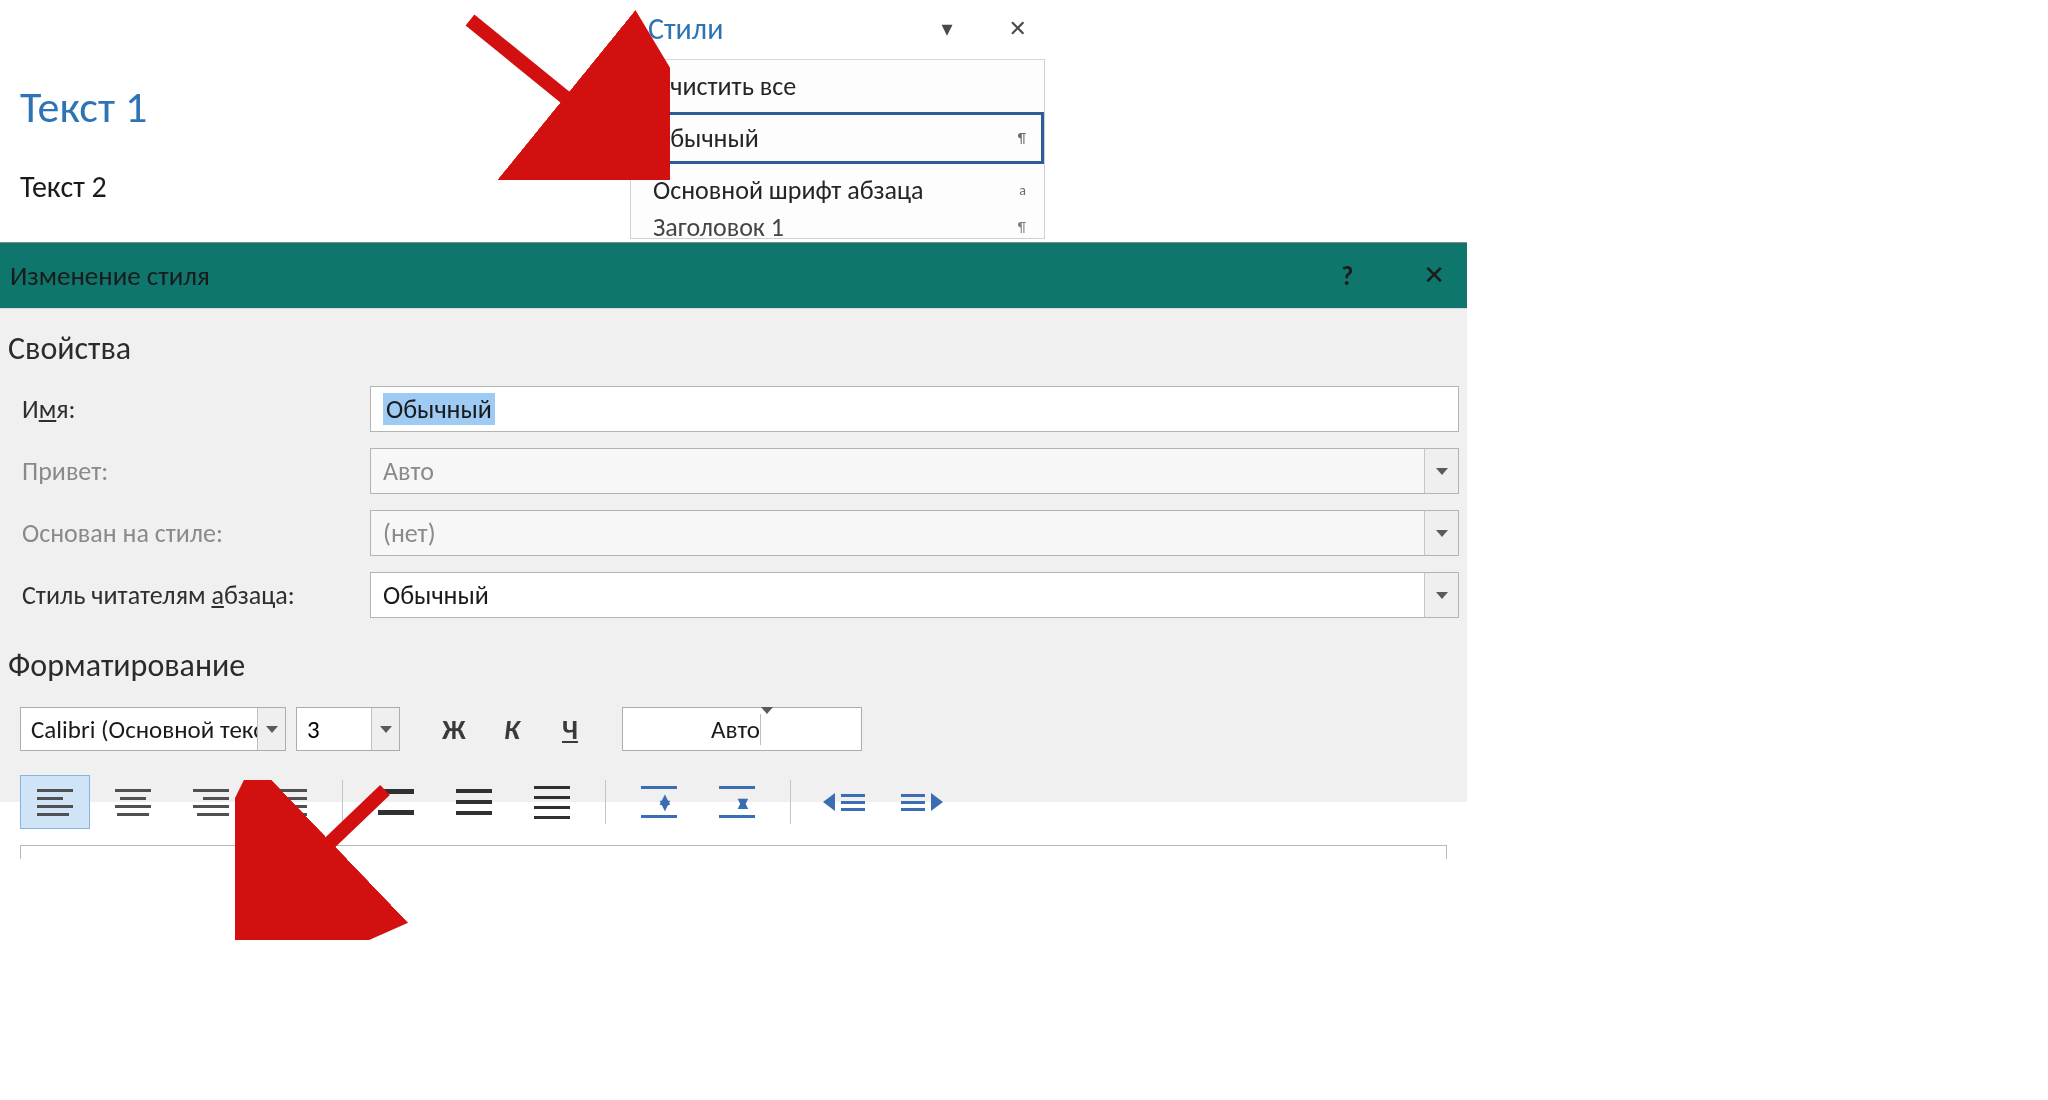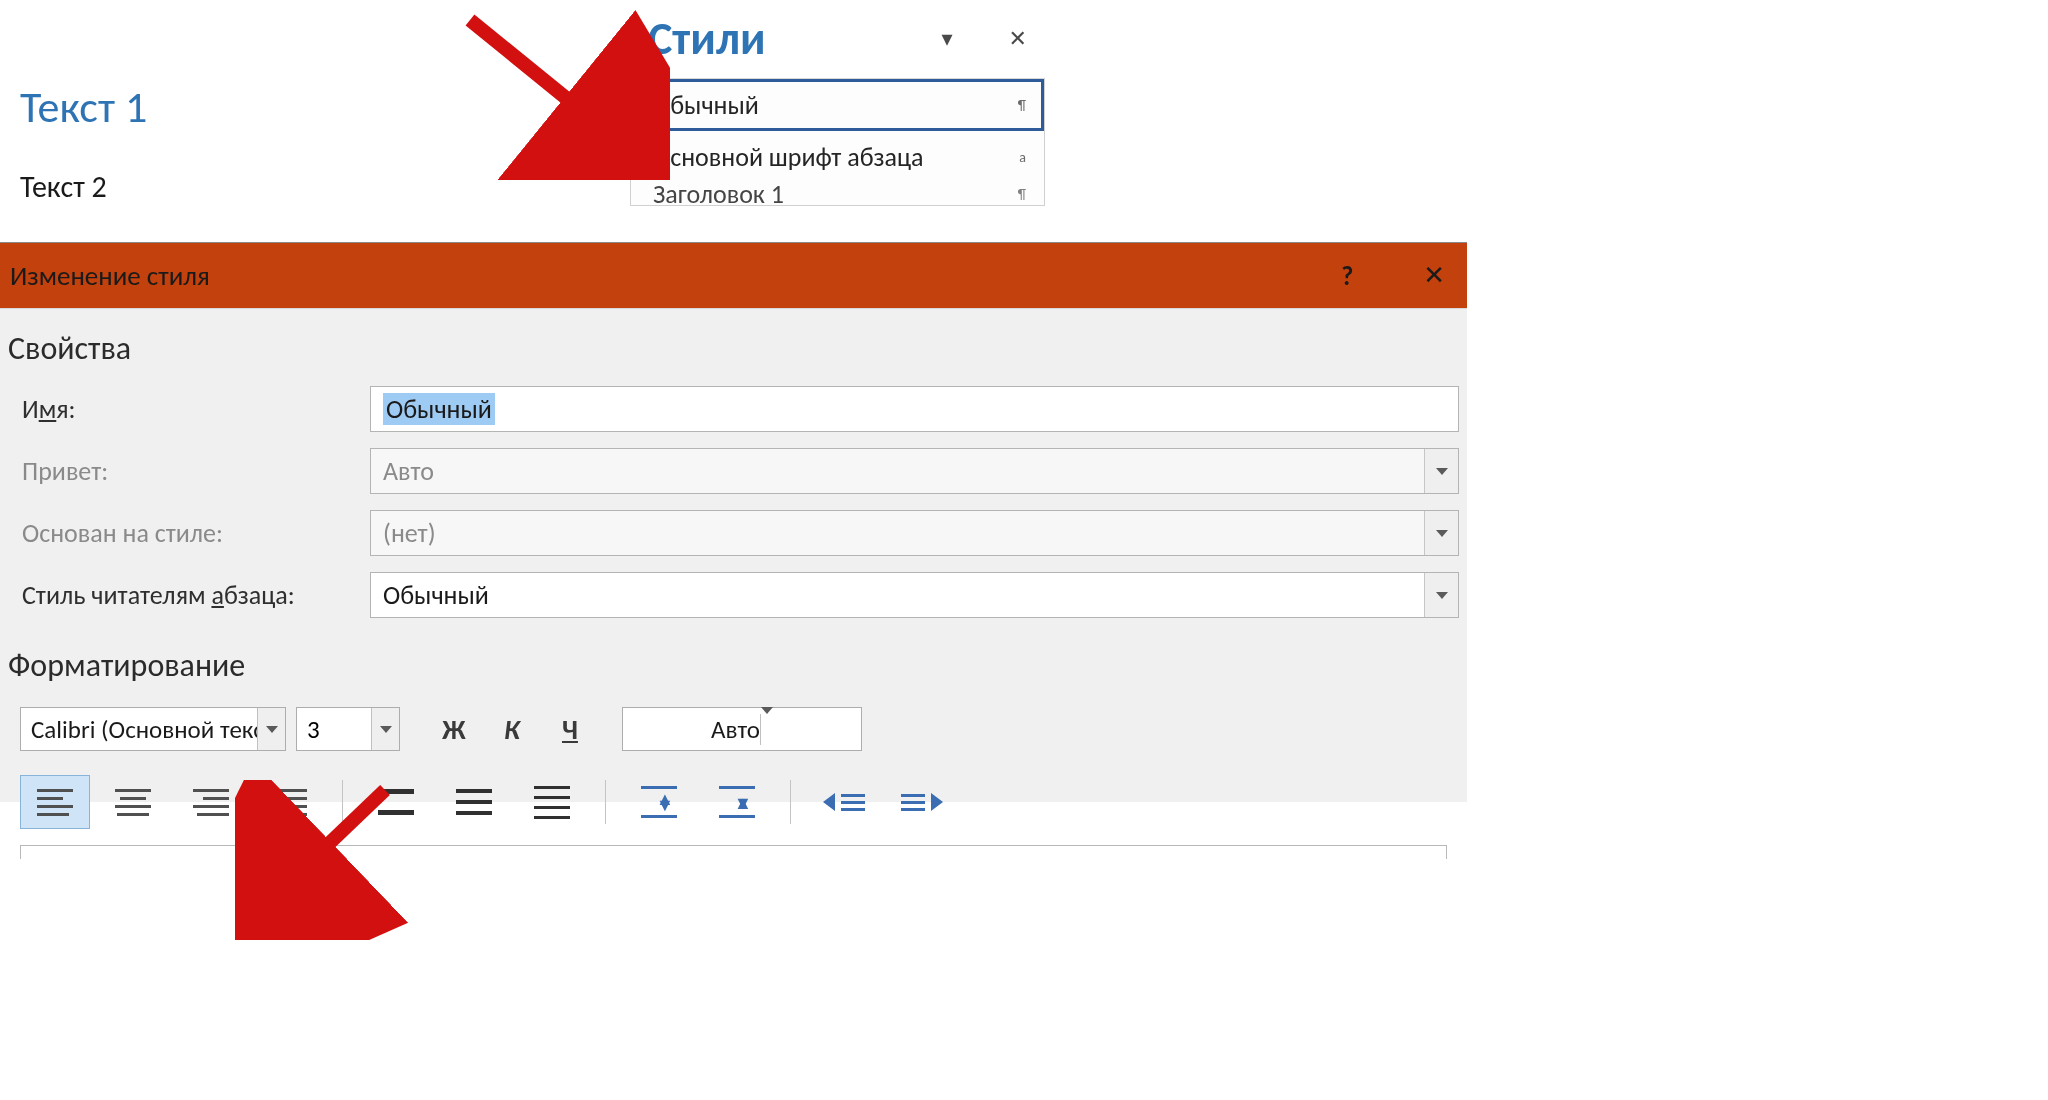--- a/index.html
+++ b/index.html
@@ -27,21 +27,21 @@
   
   .styles-pane {
     position: absolute; left: 630px; top: 0; width: 415px;
     background: #ffffff;
   }
   .styles-pane .pane-title-row {
     display: flex; align-items: center; justify-content: space-between;
     padding: 10px 18px 12px 18px;
   }
   .styles-pane .pane-title {
-    color: #2E74B5; font-size: 46px; font-weight: 700;
+    color: #2E74B5; font-size: 30px; font-weight: 400;
   }
   .styles-pane .pane-controls { display: flex; gap: 56px; color: #4a4a4a; }
   .styles-pane .pane-controls span { font-size: 22px; cursor: pointer; }
   .styles-pane .pane-body {
     border: 1px solid #d0d0d0; border-top: 1px solid #d8d8d8;
     background: #fdfdfd;
   }
   .style-item {
     padding: 10px 18px 10px 22px; font-size: 26px; color: #252525;
     display: flex; justify-content: space-between; align-items: center;
@@ -53,21 +53,21 @@
   }
   .style-item.cut { height: 22px; overflow: hidden; padding-top: 0; padding-bottom: 0; opacity: .85;}
 
   
   .dialog {
     position: absolute; left: 0; top: 242px; width: 1467px; height: 560px;
     background: #f0f0f0; border-top: 1px solid #8a8a8a;
   }
   .dialog .titlebar {
     display: flex; justify-content: space-between; align-items: center;
-    height: 66px; padding: 0 22px 0 10px; background: #c2410c;
+    height: 66px; padding: 0 22px 0 10px; background: #0f766e;
     border-bottom: 1px solid #d8d8d8;
   }
   .dialog .titlebar .dlg-title { font-size: 27px; color: #1a1a1a; }
   .dialog .titlebar .dlg-icons { display: flex; gap: 70px; color: #1a1a1a; }
   .dialog .titlebar .dlg-icons .help { font-size: 26px; font-weight: 600; }
   .dialog .titlebar .dlg-icons .close { font-size: 26px; font-weight: 400; font-family: Arial; }
 
   .section-title { font-size: 32px; color: #2b2b2b; padding: 20px 0 10px 8px; }
 
   .form { padding: 0 8px; }
@@ -193,20 +193,24 @@
 
 <div class="styles-pane">
   <div class="pane-title-row">
     <div class="pane-title">Стили</div>
     <div class="pane-controls">
       <span>▾</span>
       <span>✕</span>
     </div>
   </div>
   <div class="pane-body">
+    <div class="style-item">
+      <span>Очистить все</span>
+      <span class="marker"></span>
+    </div>
     <div class="style-item selected">
       <span>Обычный</span>
       <span class="marker">¶</span>
     </div>
     <div class="style-item">
       <span>Основной шрифт абзаца</span>
       <span class="marker">a</span>
     </div>
     <div class="style-item cut">
       <span>Заголовок 1</span>

